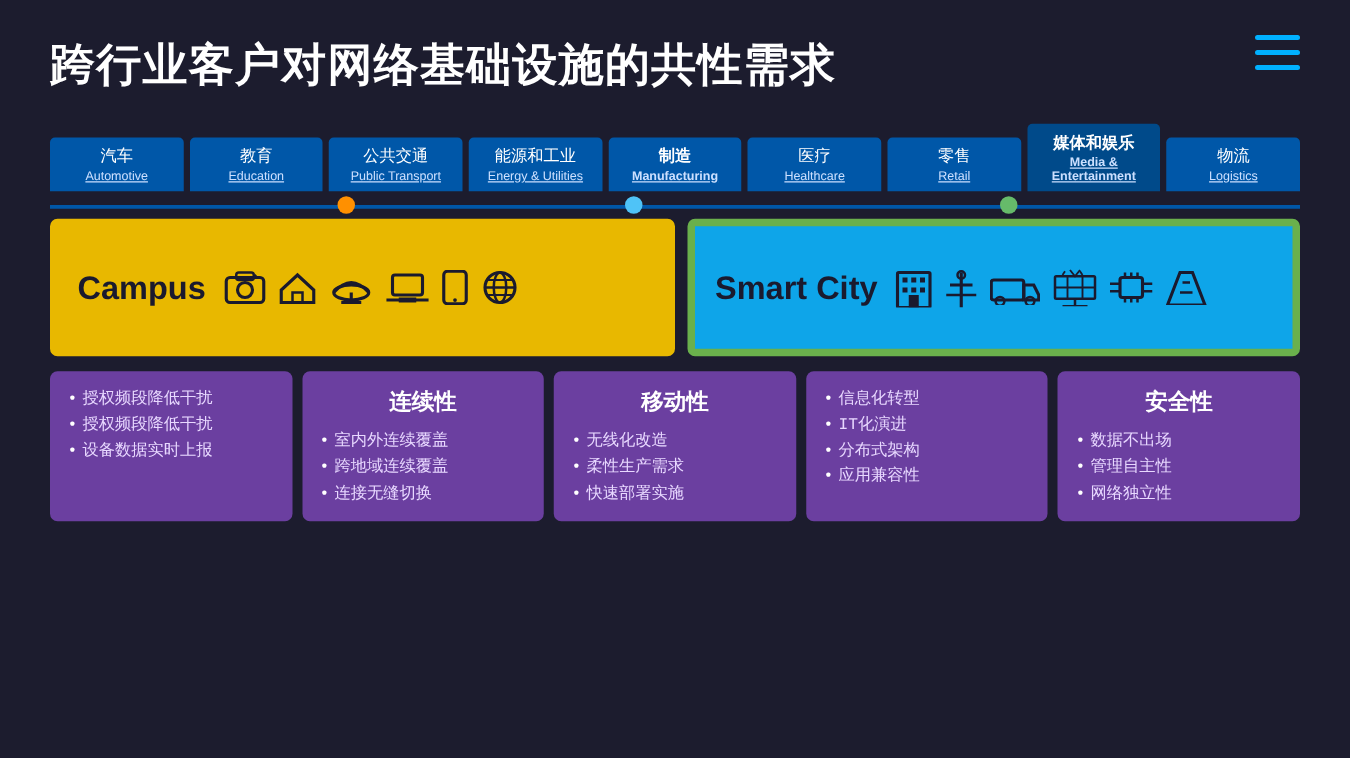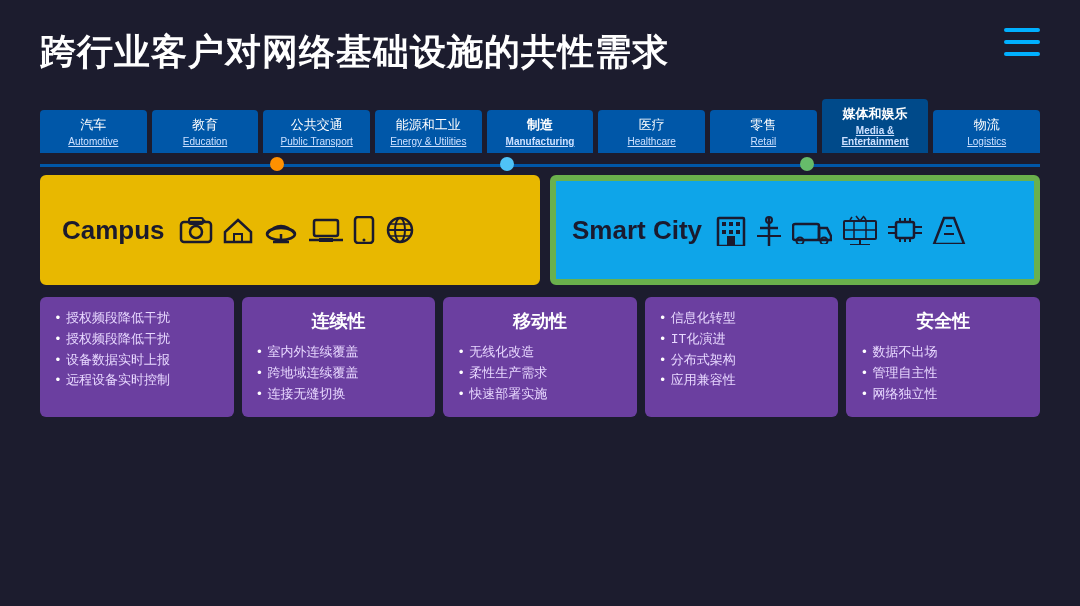--- a/index.html
+++ b/index.html
@@ -358,21 +358,20 @@
       </div>
     </div>
   </div>
 
   <div class="features-row" id="features-row">
       <div class="feature-box">
         <ul class="feature-list">
           <li>授权频段降低干扰</li>
           <li>授权频段降低干扰</li>
           <li>设备数据实时上报</li>
-          <li>远程设备实时控制</li>
         </ul>
       </div>
       <div class="feature-box">
         <div class="feature-title">连续性</div>
         <ul class="feature-list">
           <li>室内外连续覆盖</li>
           <li>跨地域连续覆盖</li>
           <li>连接无缝切换</li>
         </ul>
       </div>

